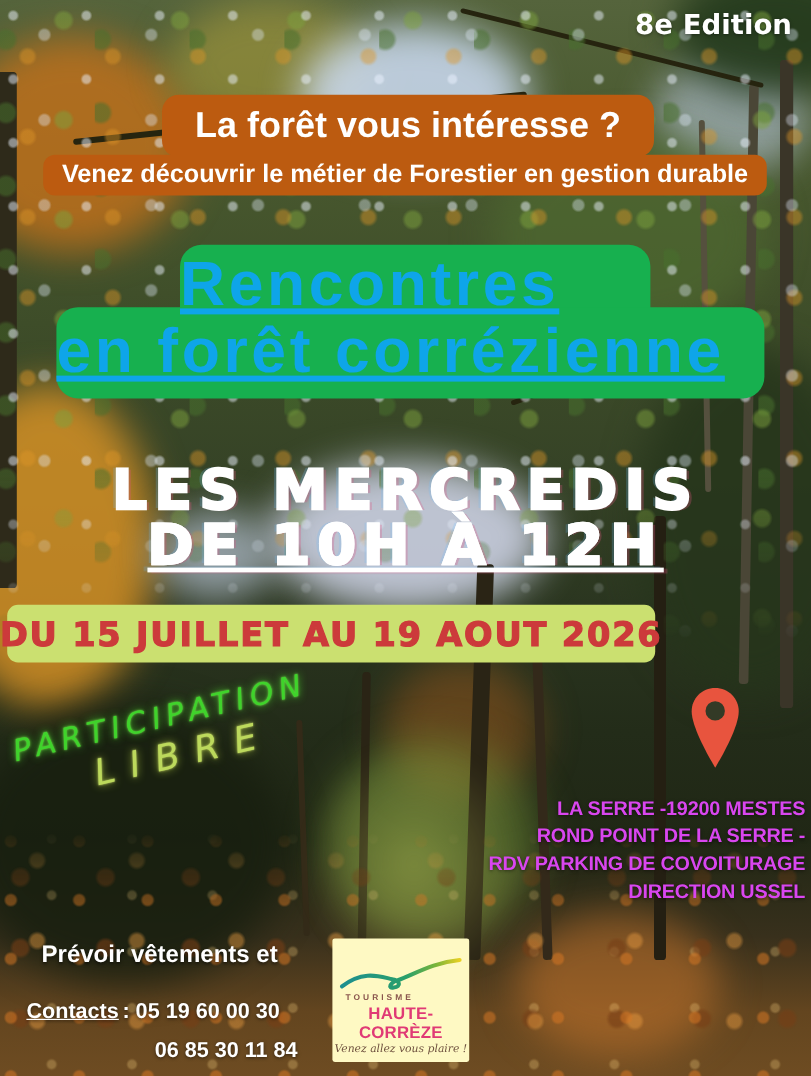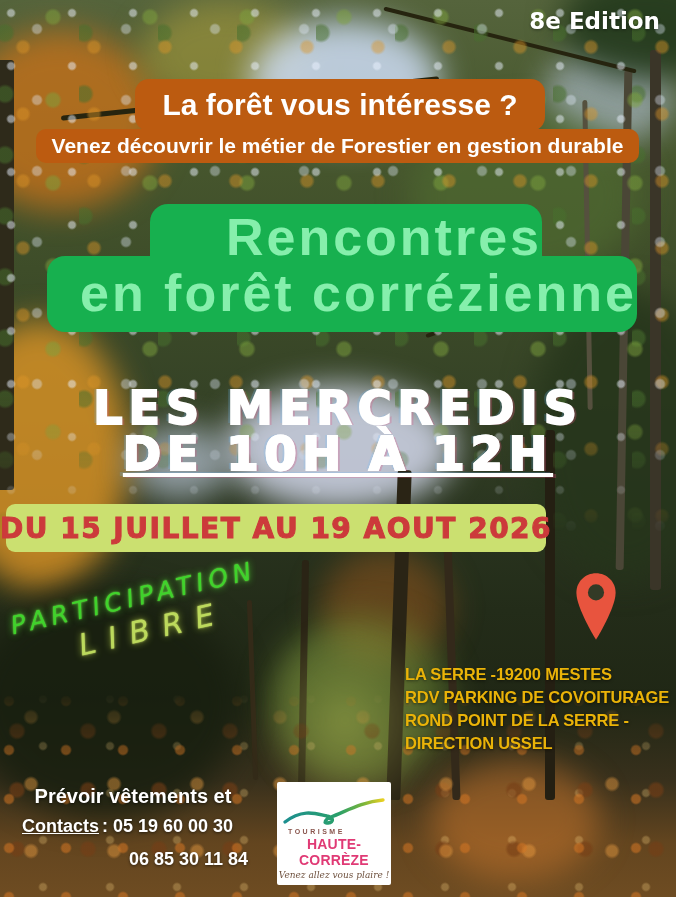--- a/index.html
+++ b/index.html
@@ -78,54 +78,54 @@
   .edition{top:8px;right:16px;font:bold 23px "DejaVu Sans",sans-serif;color:#fff;
     text-shadow:0 1px 3px rgba(0,0,0,.4);}
   .hook-title{left:135px;top:79px;width:410px;height:52px;background:var(--orange-banner);
     border-radius:14px;display:flex;align-items:center;justify-content:center;
     font:bold 30px "Liberation Sans",sans-serif;color:#fff;white-space:nowrap;}
   .hook-sub{left:36px;top:129px;width:603px;height:34px;background:var(--orange-banner);
     border-radius:10px;display:flex;align-items:center;justify-content:center;
     font:bold 21px "Liberation Sans",sans-serif;color:#fff;white-space:nowrap;}
   .gt-a{left:150px;top:204px;width:392px;height:72px;background:var(--green-banner);border-radius:18px;}
   .gt-b{left:47px;top:256px;width:590px;height:76px;background:var(--green-banner);border-radius:18px;}
-  .gt-line{color:#86efac;font:bold 52px "Liberation Sans",sans-serif;letter-spacing:3px;
-    text-align:right;white-space:nowrap;}
+  .gt-line{color:#0ea5e9;font:bold 52px "Liberation Sans",sans-serif;letter-spacing:3px;
+    text-align:left;white-space:nowrap;text-decoration:underline;}
   .gt-l1{left:150px;top:207px;width:392px;}
   .gt-l2{left:47px;top:263px;width:590px;}
   .sched{left:0;width:676px;text-align:center;color:#fff;white-space:nowrap;
     font:bold 46px "DejaVu Sans",sans-serif;letter-spacing:6px;
     -webkit-text-stroke:2px #fff;
     text-shadow:3px 1px 0 rgba(228,84,130,.28),-3px -1px 0 rgba(110,190,255,.22);}
   .sched1{top:381px;}
   .sched2{top:427px;text-decoration:underline;}
   .dates{left:6px;top:504px;width:540px;height:48px;background:var(--dates-bg);
     border-radius:9px;display:flex;align-items:center;justify-content:center;
     font:bold 28px "DejaVu Sans",sans-serif;letter-spacing:1.5px;color:var(--dates-text);
     -webkit-text-stroke:1px var(--dates-text);white-space:nowrap;}
   .partic{left:12px;top:582px;width:260px;transform:rotate(-13deg);font-style:italic;}
   .partic .p1{font:italic 25px "DejaVu Sans",sans-serif;letter-spacing:5px;
     color:var(--participation-green);
     text-shadow:0 0 7px rgba(80,230,50,.9),0 0 2px rgba(140,255,90,.9);}
   .partic .p2{font:italic 30px "DejaVu Sans",sans-serif;letter-spacing:13px;
     color:var(--participation-yellow);margin:2px 0 0 62px;
     text-shadow:0 0 7px rgba(190,220,70,.8),0 0 2px rgba(220,240,120,.9);}
   .pin{left:574px;top:571px;width:44px;height:78px;}
-  .addr{left:405px;top:663px;width:266px;text-align:left;color:#eab308;
+  .addr{left:405px;top:663px;width:266px;text-align:right;color:#d946ef;
     font:bold 16.5px "Liberation Sans",sans-serif;line-height:23px;letter-spacing:-.2px;
     text-shadow:0 1px 3px rgba(0,0,0,.5);}
   .advice{left:8px;top:782px;width:250px;text-align:center;color:#fff;
     font:bold 20px "Liberation Sans",sans-serif;line-height:29px;
     text-shadow:0 1px 3px rgba(0,0,0,.55);}
-  .contact-line{margin-top:1px;font-size:18px;white-space:nowrap;text-align:left;padding-left:14px;}
+  .contact-line{margin-top:17px;font-size:18px;white-space:nowrap;text-align:left;padding-left:14px;}
   .contact-line .u{text-decoration:underline;margin-right:3px;}
   .phone2{font-size:18px;text-align:right;padding-right:10px;margin-top:4px;}
 
   
-  .logo-tourisme{left:277px;top:782px;width:114px;height:103px;background:#ffffff;
+  .logo-tourisme{left:277px;top:782px;width:114px;height:103px;background:#fef9c3;
     border-radius:2px;z-index:2;padding-top:22px;text-align:center;overflow:hidden;}
   .swoosh{position:absolute;left:4px;top:14px;}
   .lt-top{font:bold 7px "Liberation Sans",sans-serif;letter-spacing:2.5px;color:#8a564e;
     text-align:left;padding-left:11px;margin-top:24px;}
   .lt-name{font:bold 14px "Liberation Sans",sans-serif;color:#e03a75;letter-spacing:.2px;
     margin-top:1px;}
   .lt-slogan{font:italic 9px "DejaVu Serif",serif;color:#6f523f;margin-top:2px;}
   .logo-adaf{left:412px;top:780px;width:228px;height:107px;background:#fff;border-radius:3px;
     z-index:2;display:flex;align-items:center;padding:6px 4px 6px 14px;}
   .adaf-text{width:146px;}
@@ -194,22 +194,22 @@
     <div class="p2">LIBRE</div>
   </div>
 
   <svg class="layer pin" viewBox="0 0 24 42" width="44" height="78">
     <path d="M12 1C6 1 1.3 5.7 1.3 11.6c0 8.4 10.7 25.6 10.7 25.6s10.7-17.2 10.7-25.6C22.7 5.7 18 1 12 1z" fill="#e8543e"></path>
     <circle cx="12" cy="11.4" r="4.4" fill="#333a26"></circle>
   </svg>
 
   <div class="layer addr">
     <div>LA SERRE -19200 MESTES</div>
+    <div>ROND POINT DE LA SERRE -</div>
     <div>RDV PARKING DE COVOITURAGE</div>
-    <div>ROND POINT DE LA SERRE -</div>
     <div>DIRECTION USSEL</div>
   </div>
 
   <div class="layer advice">
     <div>Prévoir vêtements et</div>
     <div class="contact-line">
       <span class="u">Contacts</span><span>: 05 19 60 00 30</span>
     </div>
     <div class="phone2">06 85 30 11 84</div>
   </div>

